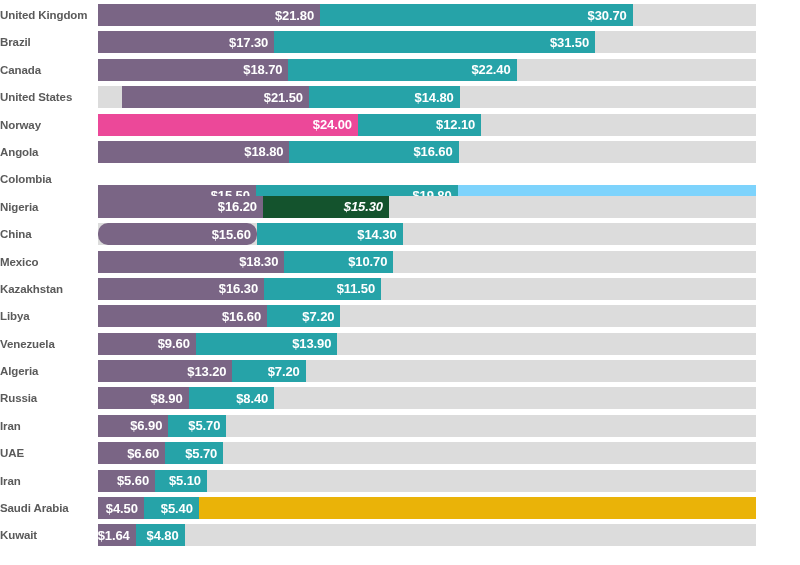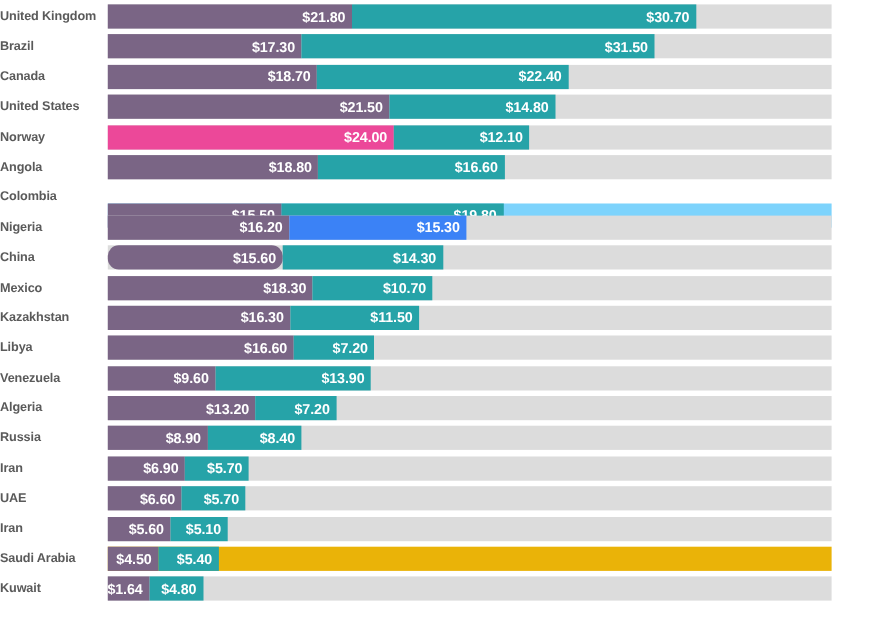--- a/index.html
+++ b/index.html
@@ -100,21 +100,21 @@
           <span class="seg-val">$18.70</span>
         </div>
         <div class="seg seg-b" style="width: 228.161px; background: rgb(38, 163, 168);">
           <span class="seg-val">$22.40</span>
         </div>
       </div>
     </div>
     <div class="row">
       <div class="row-label">United States</div>
       <div class="track" style="background: rgb(220, 220, 220);">
-        <div class="seg seg-a" style="width: 256px; background: rgb(122, 101, 133);">
+        <div class="seg seg-a" style="width: 187px; background: rgb(122, 101, 133); margin-left: 24px;">
           <span class="seg-val">$21.50</span>
         </div>
         <div class="seg seg-b" style="width: 150.749px; background: rgb(38, 163, 168);">
           <span class="seg-val">$14.80</span>
         </div>
       </div>
     </div>
     <div class="row">
       <div class="row-label">Norway</div>
       <div class="track" style="background: rgb(220, 220, 220);">
@@ -147,21 +147,21 @@
           <span class="seg-val">$19.80</span>
         </div>
       </div>
     </div>
     <div class="row">
       <div class="row-label">Nigeria</div>
       <div class="track" style="background: rgb(220, 220, 220);">
         <div class="seg seg-a" style="width: 165.009px; background: rgb(122, 101, 133);">
           <span class="seg-val">$16.20</span>
         </div>
-        <div class="seg seg-b" style="width: 161px; background: #3b82f6;">
+        <div class="seg seg-b" style="width: 126px; background: #14532d; font-style: italic;">
           <span class="seg-val">$15.30</span>
         </div>
       </div>
     </div>
     <div class="row">
       <div class="row-label">China</div>
       <div class="track" style="background: rgb(220, 220, 220);">
         <div class="seg seg-a" style="width: 158.898px; background: rgb(122, 101, 133); border-radius: 10px;">
           <span class="seg-val">$15.60</span>
         </div>

